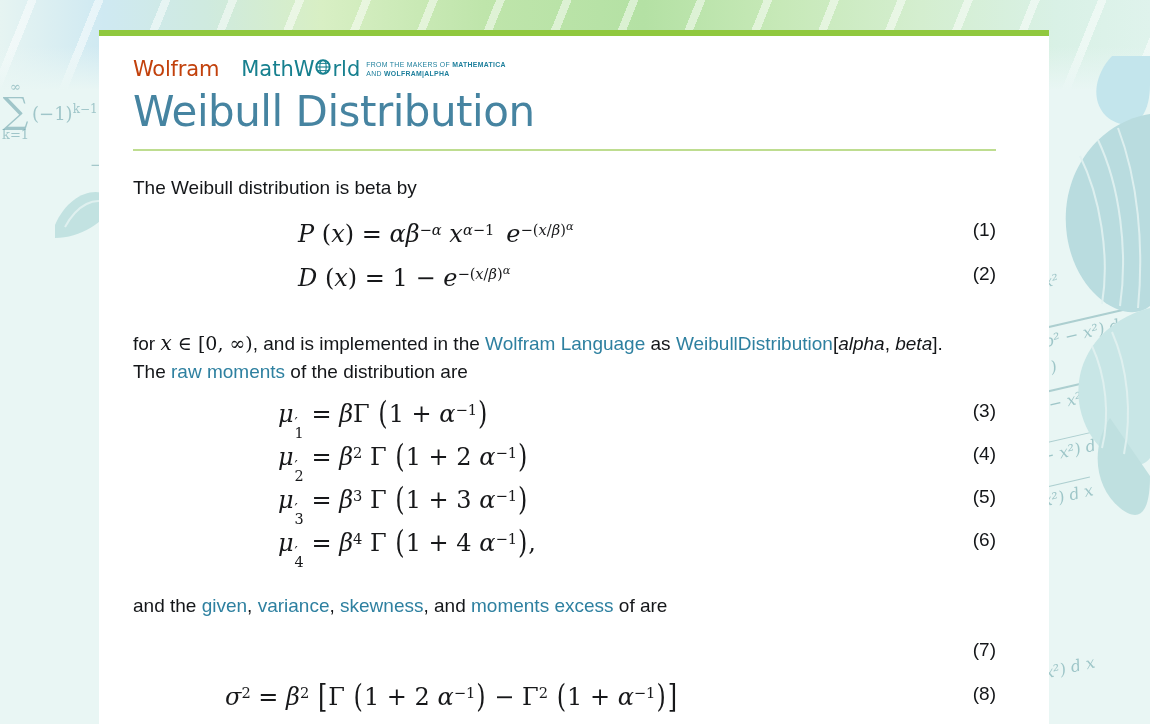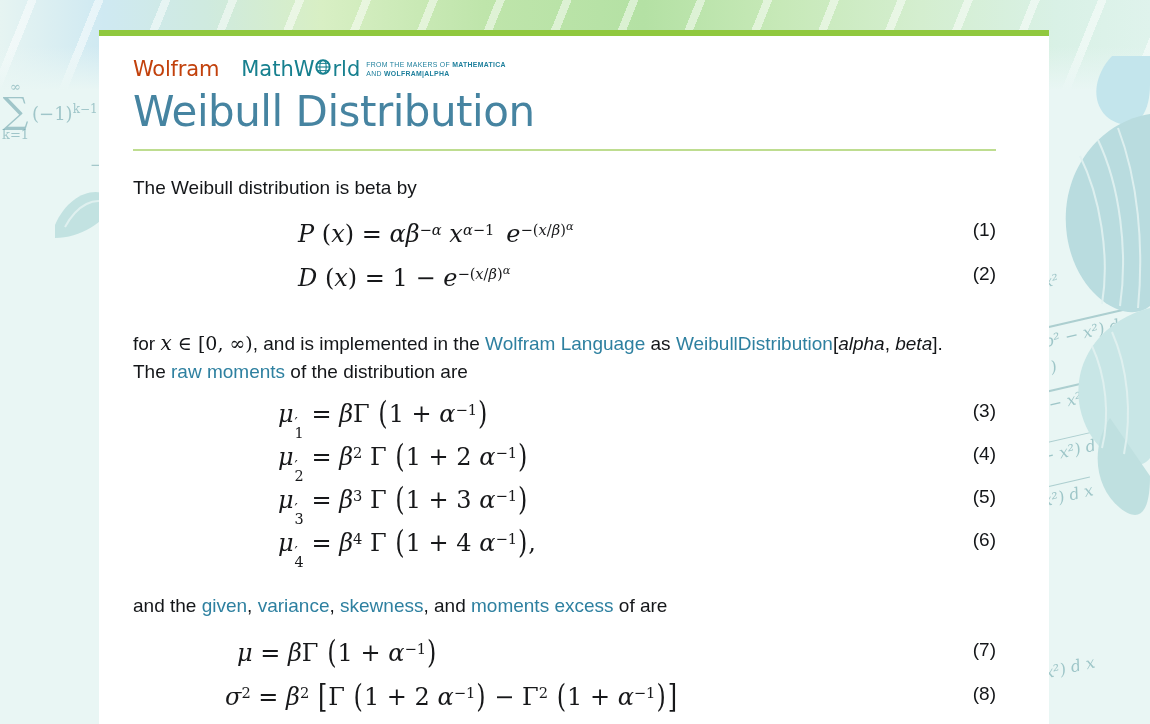--- a/index.html
+++ b/index.html
@@ -200,21 +200,20 @@
           </span> = <i>β</i><sup>4</sup> Γ <span class="bp">(</span>1 + 4 <i>α</i><sup>−1</sup><span class="bp">)</span>,</span>
       <span class="eqnum">(6)</span>
     </div>
     </div>
 
   <div class="p p3"><span class="sg-text">and the </span><a href="#" class="lnk">given</a><span class="sg-text">, </span><a href="#" class="lnk">variance</a><span class="sg-text">, </span><a href="#" class="lnk">skewness</a><span class="sg-text">, and </span><a href="#" class="lnk">moments excess</a><span class="sg-text"> of are</span></div>
 
   <div class="eqs eqg3">
 
   <div class="eq-row">
-      <span class="eq"><i>μ</i> = <i>β</i>Γ <span class="bp">(</span>1 + <i>α</i><sup>−1</sup><span class="bp">)</span></span>
       <span class="eqnum">(7)</span>
     </div>
       <div class="eq-row">
       <span class="eq"><i>σ</i><sup>2</sup> = <i>β</i><sup>2</sup> <span class="bp">[</span>Γ <span class="bp">(</span>1 + 2 <i>α</i><sup>−1</sup><span class="bp">)</span> − Γ<sup>2</sup> <span class="bp">(</span>1 + <i>α</i><sup>−1</sup><span class="bp">)</span><span class="bp">]</span></span>
       <span class="eqnum">(8)</span>
     </div>
     </div>
 
 </div>
 

